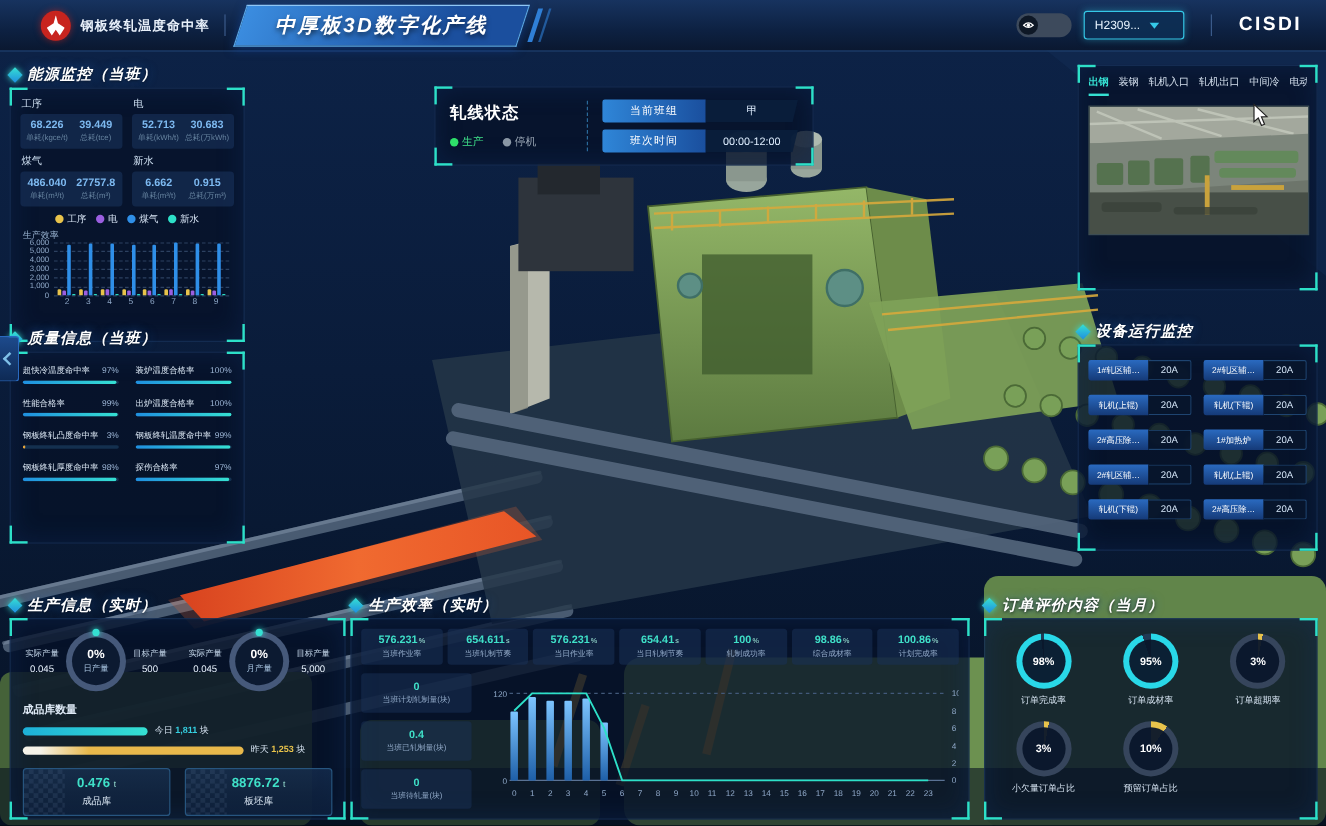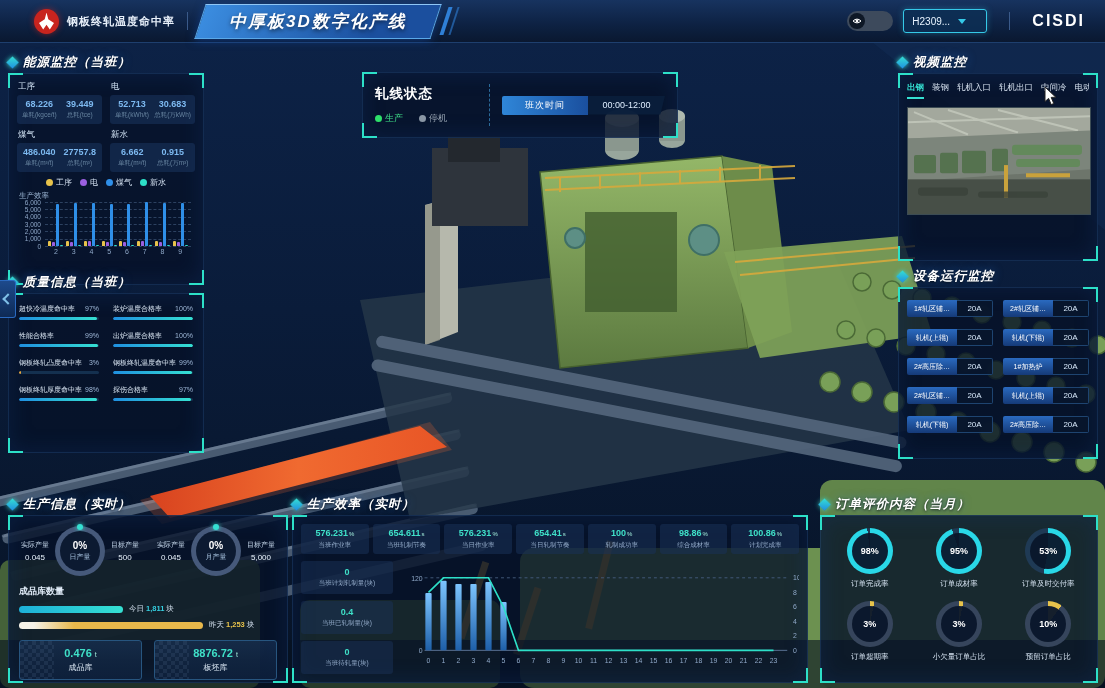--- a/index.html
+++ b/index.html
@@ -582,31 +582,31 @@
           </span>
           <span class="slg">
             <i style="background:#8a97a5"></i>
             <span style="color:#9aa7b5">停机</span>
           </span>
         </div>
     </div>
     <div class="sdiv"></div>
     <div class="srows">
   <div class="srow">
+    <span class="srlab">当前班组</span>
+    <span class="srval">甲</span>
+  </div>
+  <div class="srow">
     <span class="srlab">班次时间</span>
     <span class="srval">00:00-12:00</span>
   </div>
       </div>
   </section>
 
   <section class="panel video-panel">
-    <div class="ptitle">
-        <span class="pdiamond"></span>
-      <span class="ptext">视频监控</span>
-      </div>
     <div class="frame video-body">
         <i class="corn tr"></i>
         <i class="corn bl"></i>
       <div class="vtabs">
           <span class="vtab act">出钢</span>
           <span class="vtab">装钢</span>
           <span class="vtab">轧机入口</span>
           <span class="vtab">轧机出口</span>
           <span class="vtab">中间冷</span>
           <span class="vtab">电动热</span>
@@ -877,35 +877,29 @@
             </div>
     <div class="glab">订单完成率</div>
   </div>
           <div class="gwrap">
     <div class="gauge" style="background:conic-gradient(#29d8e8 95%, #1f3a55 0)">
               <div class="gin">95%</div>
             </div>
     <div class="glab">订单成材率</div>
   </div>
           <div class="gwrap">
-    <div class="gauge" style="background:conic-gradient(#29d8e8 53%, #1f3a55 0)">
-              <div class="gin">53%</div>
-            </div>
-    <div class="glab">订单及时交付率</div>
+    <div class="gauge" style="background:conic-gradient(#e8c34b 3%, #36455c 0)">
+              <div class="gin">3%</div>
+            </div>
+    <div class="glab">订单超期率</div>
   </div>
           <div class="gwrap">
     <div class="gauge" style="background:conic-gradient(#e8c34b 3%, #36455c 0)">
               <div class="gin">3%</div>
             </div>
-    <div class="glab">订单超期率</div>
-  </div>
-          <div class="gwrap">
-    <div class="gauge" style="background:conic-gradient(#e8c34b 3%, #36455c 0)">
-              <div class="gin">3%</div>
-            </div>
     <div class="glab">小欠量订单占比</div>
   </div>
           <div class="gwrap">
     <div class="gauge" style="background:conic-gradient(#e8c34b 10%, #36455c 0)">
               <div class="gin">10%</div>
             </div>
     <div class="glab">预留订单占比</div>
   </div>
         </div>
     </div>

